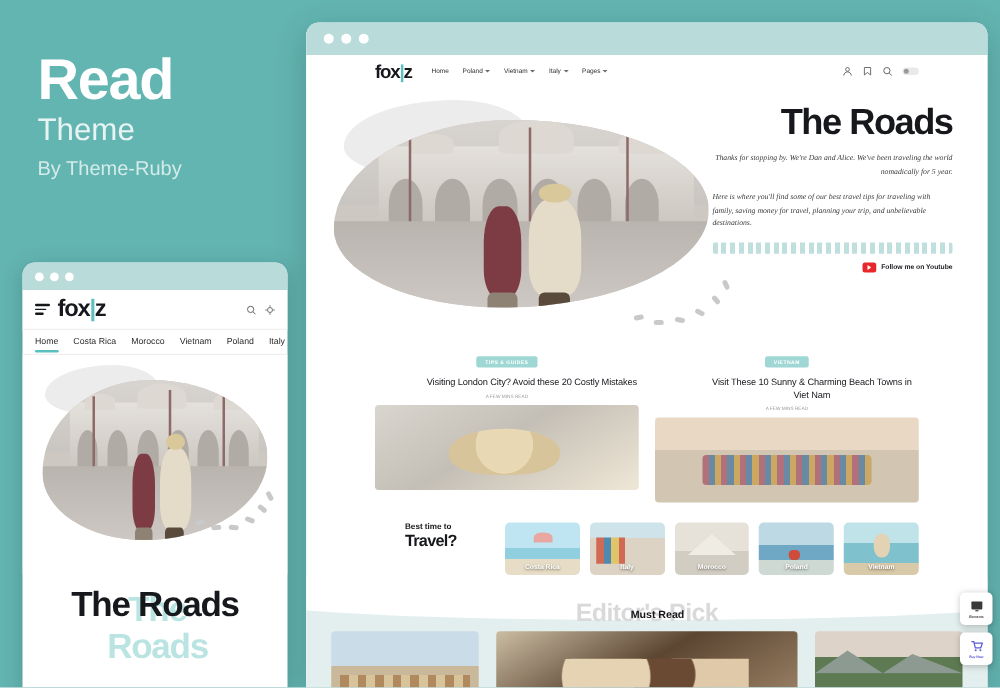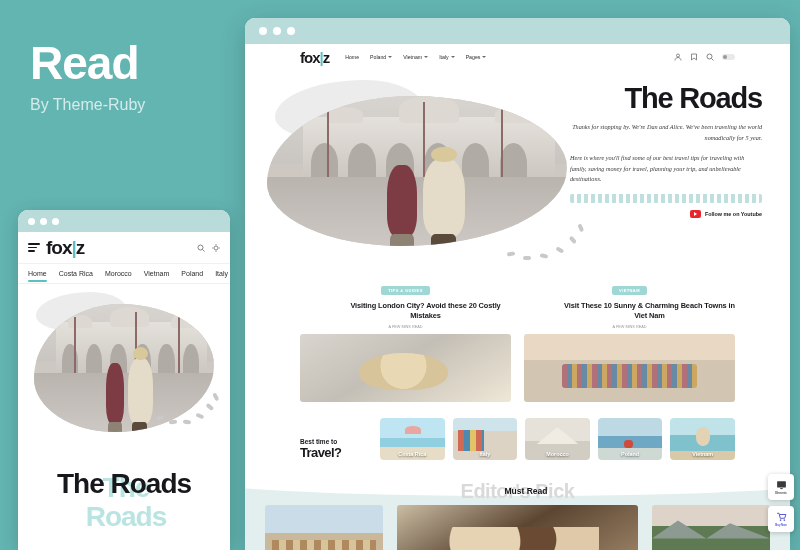--- a/index.html
+++ b/index.html
@@ -180,21 +180,21 @@
 
   
   .cards { display:flex; gap:13px; padding:8px 55px 0; }
   .card { flex:1; text-align:center; }
   .cat {
     display:inline-block; font-size:4px; font-weight:bold; letter-spacing:.4px;
     color:#ffffff; background:#9fd7d4; padding:2px 7px; border-radius:2px;
     text-transform:uppercase;
   }
   .card-title {
-    font-size:7.4px; font-weight:bold; color:#16181c; line-height:1.35;
+    font-size:7.4px; font-weight:normal; color:#16181c; line-height:1.35;
     margin-top:5px; letter-spacing:-.1px;margin-left:40px;
   }
   .card-meta { font-size:3.8px; color:#9a9a9a; margin-top:4px; }
   .card-img {
     margin-top:5px; height:68px; border-radius:3px; overflow:hidden; position:relative;
   }
   .img-a { background:linear-gradient(150deg,#d9d6cf 0%,#c4bfb6 45%,#efe7d6 100%); }
   .img-a::after {
     content:""; position:absolute; left:28%; top:28%; width:42%; height:55%;
     background:radial-gradient(circle at 50% 35%,#e8d9b4 0 45%,#d8c49a 46% 100%);
@@ -208,21 +208,21 @@
   }
   .img-c { background:linear-gradient(160deg,#dfd6c2 0%,#c9b79b 55%,#b49a78 100%); }
   .img-c::after {
     content:""; position:absolute; right:6%; top:10%; width:34%; height:82%;
     background:repeating-linear-gradient(180deg,#9c8160 0 3px,#7d6547 3px 6px);
     border-radius:3px;
   }
 
   
   .travel {
-    display:flex; align-items:flex-end; gap:22px; padding:16px 55px 0;
+    display:flex; align-items:flex-start; gap:22px; padding:16px 55px 0;margin-left:24px;
   }
   .travel-label { width:58px; }
   .travel-label .t1 { font-size:6.5px; font-weight:bold; color:#16181c; }
   .travel-label .t2 { font-size:13px; font-weight:bold; color:#16181c; letter-spacing:-.6px; }
   .dest-row { display:flex; gap:8px; flex:1; }
   .dest {
     flex:1; height:42px; border-radius:4px; position:relative; overflow:hidden;
     display:flex; align-items:flex-end; justify-content:center; padding-bottom:3px;
   }
   .dest span { font-size:5.4px; font-weight:bold; color:#fff; text-shadow:0 1px 2px rgba(0,0,0,.55); z-index:2; }
@@ -282,20 +282,21 @@
   }
   .widget .wg-ic { width:11px; height:10px; }
   .widget .wg-lb { font-size:2.8px; font-weight:bold; color:#555; letter-spacing:-.1px; }
   .w2 .wg-lb { color:#5b5bd6; }
 </style>
 </head>
 <body>
 
 <div class="brand">
   <div class="brand-title">Read</div>
+  <div class="brand-sub">Theme</div>
   <div class="brand-by">By Theme-Ruby</div>
 </div>
 
 <div class="mock-mobile">
   <div class="chrome-bar">
     <span class="dot"></span>
     <span class="dot"></span>
     <span class="dot"></span>
   </div>
 

